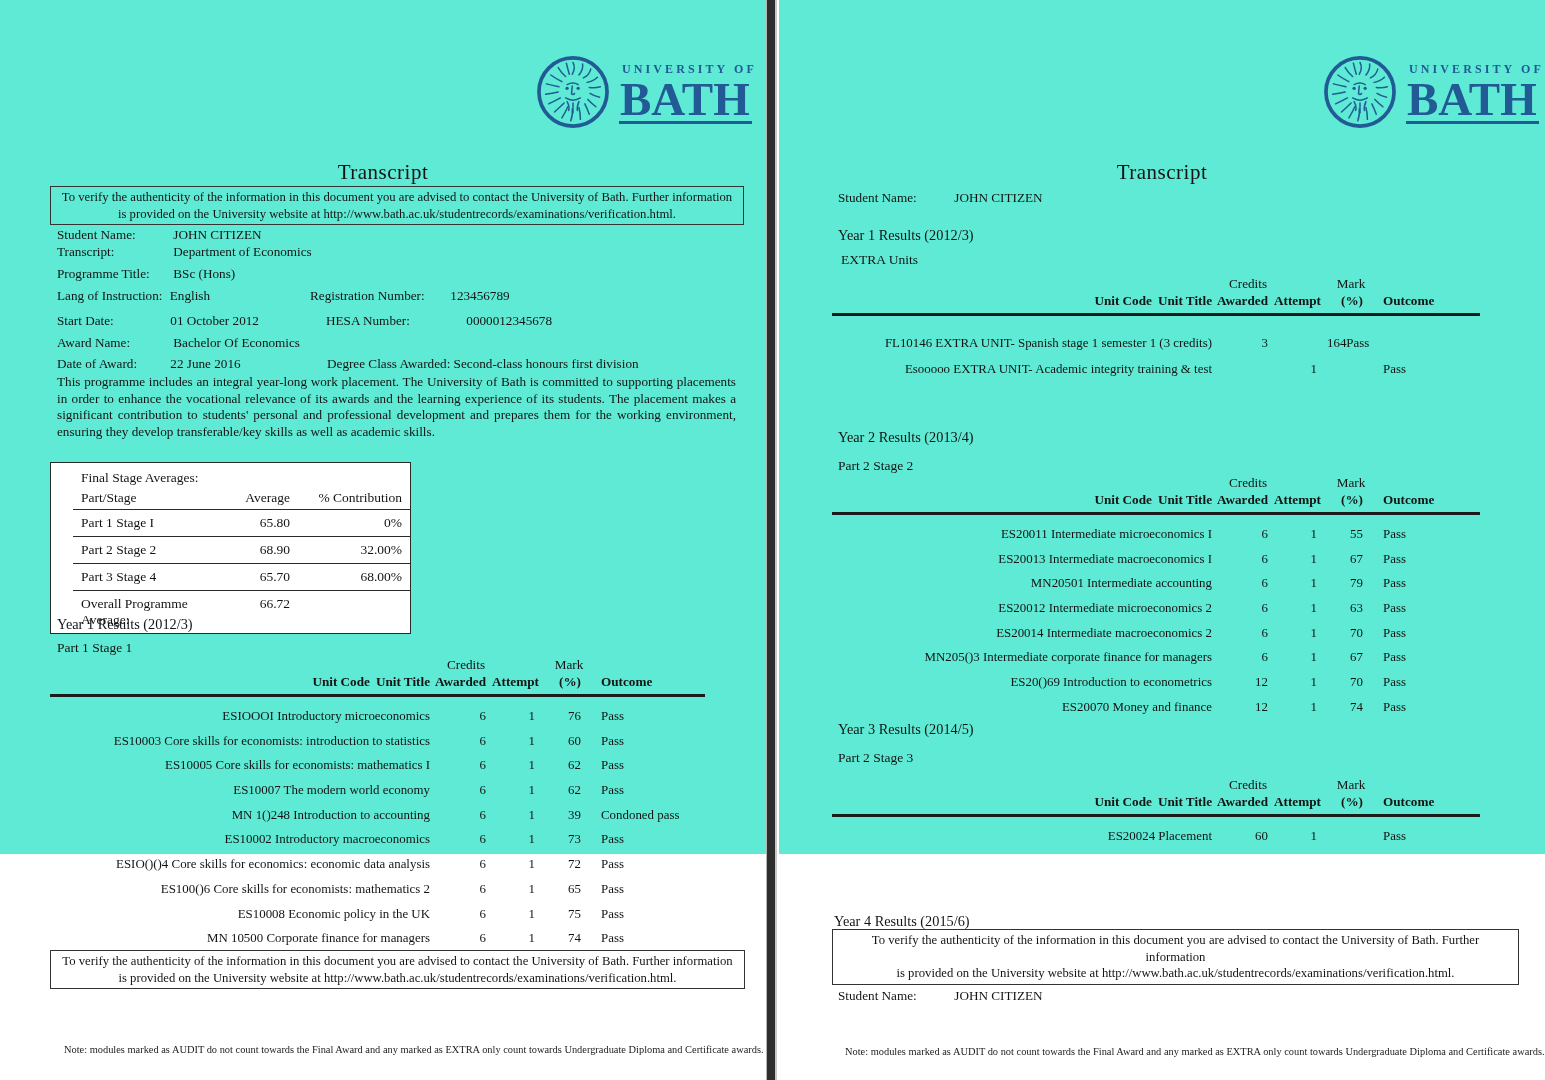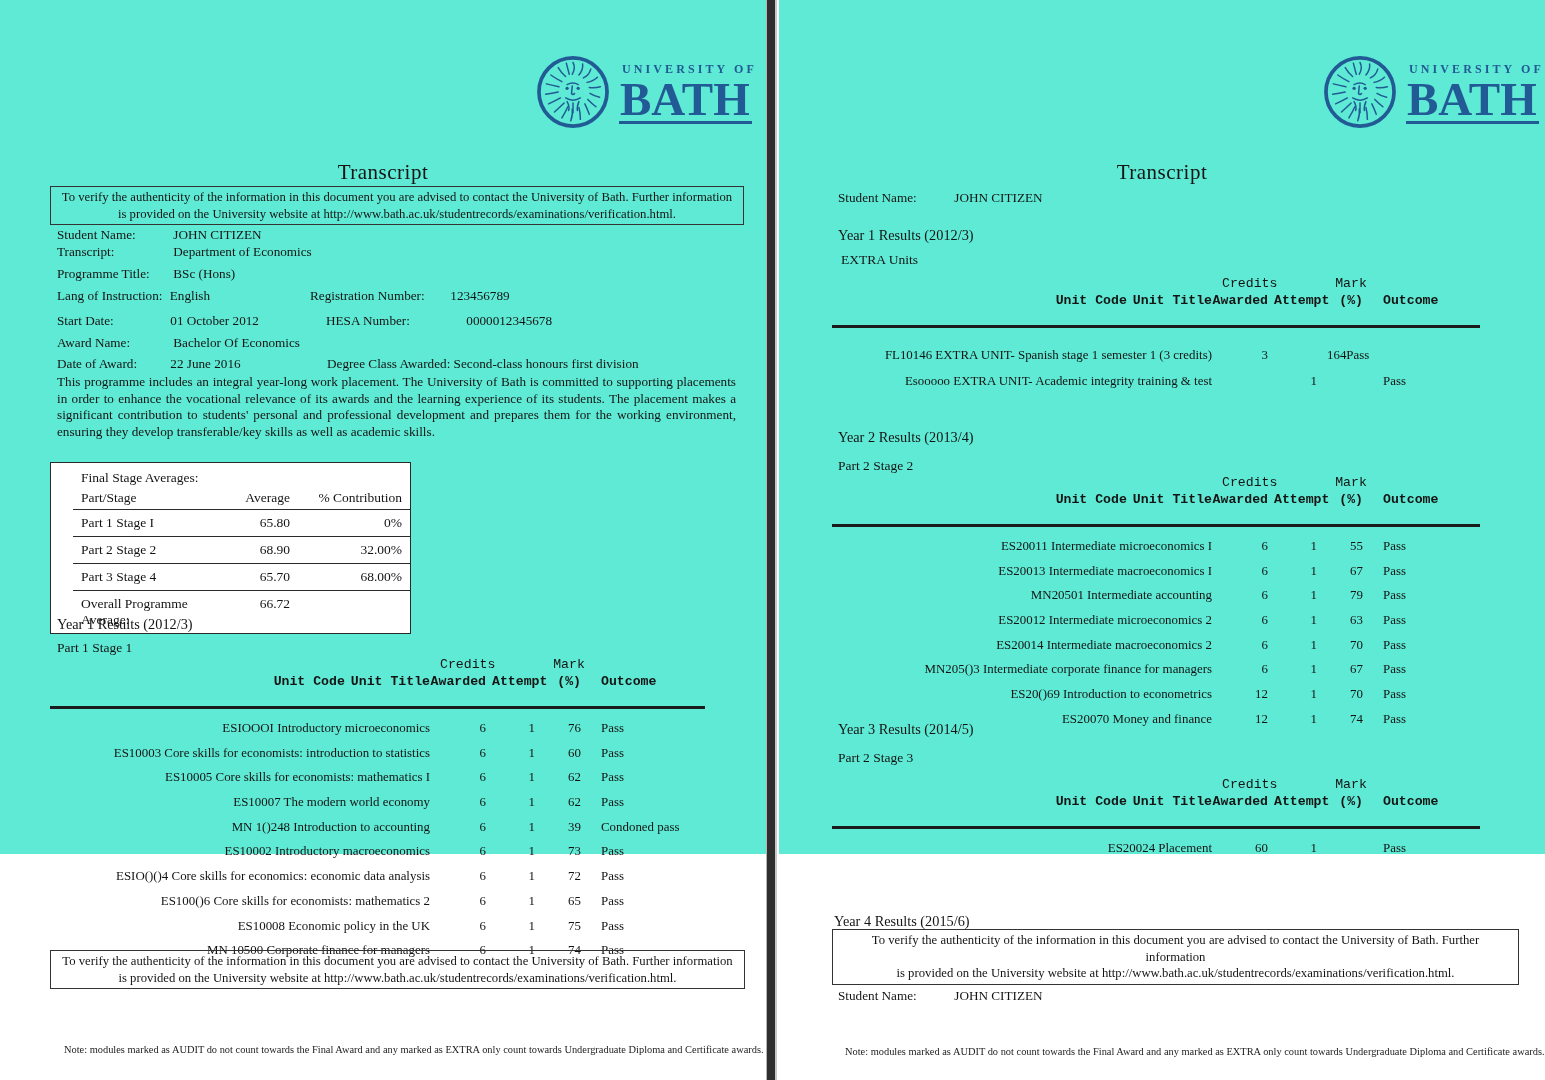--- a/index.html
+++ b/index.html
@@ -49,21 +49,21 @@
   .rtable { position:absolute; font-size:12.9px; }
   .rrow { display:grid; grid-template-columns:380px 62px 53px 48px 1fr; align-items:baseline; }
   .c-awd, .c-att, .c-mark { text-align:right; white-space:nowrap; }
   .c-awd { padding-right:6px; } .c-att { padding-right:10px; } .c-mark { padding-right:12px; overflow:visible; }
   .c-out { padding-left:8px; white-space:nowrap; }
   .c-unit { white-space:nowrap; overflow:visible;text-align:right; }
   .rrow.top { font-size:13.2px; height:17px; }
   .rrow.top .c-awd { text-align:center; padding:0 0 0 10px; }
   .rrow.top .c-mark { text-align:center; padding:0; }
   .rrow.hdr { font-weight:bold; font-size:13.2px; height:18px; }
-  .rhead { border-bottom:3px solid #1b1b1b; padding-bottom:14px;font-family:Liberation Mono, monospace; }
+  .rhead { border-bottom:3px solid #1b1b1b; padding-bottom:2px; }
   .rbody { padding-top:7px; }
   .rbody.loose { padding-top:14px; }
   .rbody .rrow { height:24.7px; line-height:24.7px; }
   .rbody.loose .rrow { height:26px; line-height:26px; }
   .rrow.indent .c-unit { padding-left:17px; }
   .uct-gap { display:inline-block; width:6px; }
 </style>
 </head>
 <body>
 

